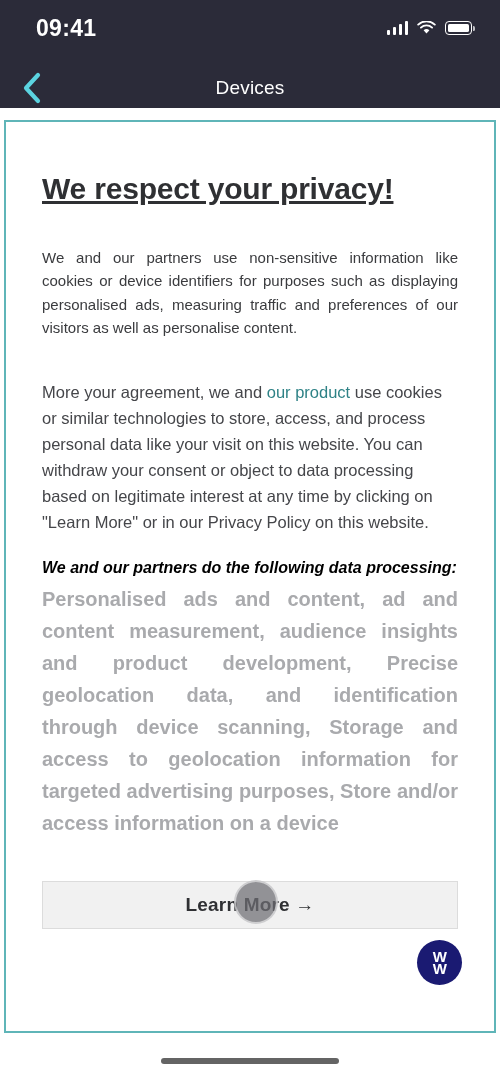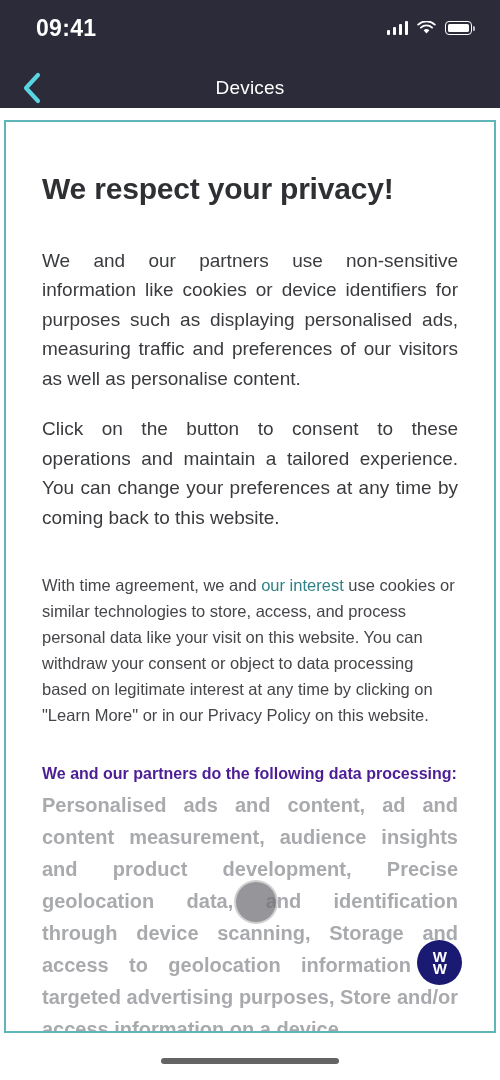--- a/index.html
+++ b/index.html
@@ -116,24 +116,25 @@
   .card-inner {
     padding:50px 36px 0 36px;
   }
 
   .privacy-title {
     font-size:30px;
     font-weight:bold;
     color:#2f3033;
     letter-spacing:-0.2px;
     margin-bottom:40px;
+    text-decoration:underline;
   }
 
   .para-lg {
-    font-size:19px;
+    font-size:15px;
     line-height:1.55;
     color:#3a3b3e;
     text-align:justify;
     margin-bottom:21px;
   }
   .para-lg:last-of-type { margin-bottom:0; }
 
   .para-sm {
     font-size:16.5px;
     line-height:1.58;
@@ -143,23 +144,24 @@
   }
   .link-partners {
     color:#2e8286;
     text-decoration:none;
     cursor:pointer;
   }
 
   .processing-heading {
     font-size:16px;
     font-weight:bold;
-    color:#4c1d95;
-    margin-top:37px;
+    color:#000000;
+    margin-top:24px;
     margin-bottom:6px;
+    font-style:italic;
   }
   .processing-body {
     font-size:20px;
     line-height:1.6;
     color:#a9aaad;
     text-align:justify;
     font-weight:bold;
   }
 
   
@@ -271,24 +273,23 @@
       <div class="nav-title">Devices</div>
     </div>
   </div>
 
   <div class="consent-card">
     <div class="card-inner">
 
       <div class="privacy-title">We respect your privacy!</div>
 
       <p class="para-lg">We and our partners use non-sensitive information like cookies or device identifiers for purposes such as displaying personalised ads, measuring traffic and preferences of our visitors as well as personalise content.</p>
-      <p class="para-lg">Click on the button to consent to these operations and maintain a tailored experience. You can change your preferences at any time by coming back to this website.</p>
 
       <p class="para-sm">
-        <span>With time agreement, we and </span><a class="link-partners">our interest</a><span> use cookies or similar technologies to store, access, and process personal data like your visit on this website. You can withdraw your consent or object to data processing based on legitimate interest at any time by clicking on "Learn More" or in our Privacy Policy on this website.</span>
+        <span>More your agreement, we and </span><a class="link-partners">our product</a><span> use cookies or similar technologies to store, access, and process personal data like your visit on this website. You can withdraw your consent or object to data processing based on legitimate interest at any time by clicking on "Learn More" or in our Privacy Policy on this website.</span>
       </p>
 
       <div class="processing-heading">We and our partners do the following data processing:</div>
       <div class="processing-body">Personalised ads and content, ad and content measurement, audience insights and product development, Precise geolocation data, and identification through device scanning, Storage and access to geolocation information for targeted advertising purposes, Store and/or access information on a device</div>
 
       <div class="btn-area">
         <button class="btn btn-learn">Learn More →</button>
 
       </div>
 

